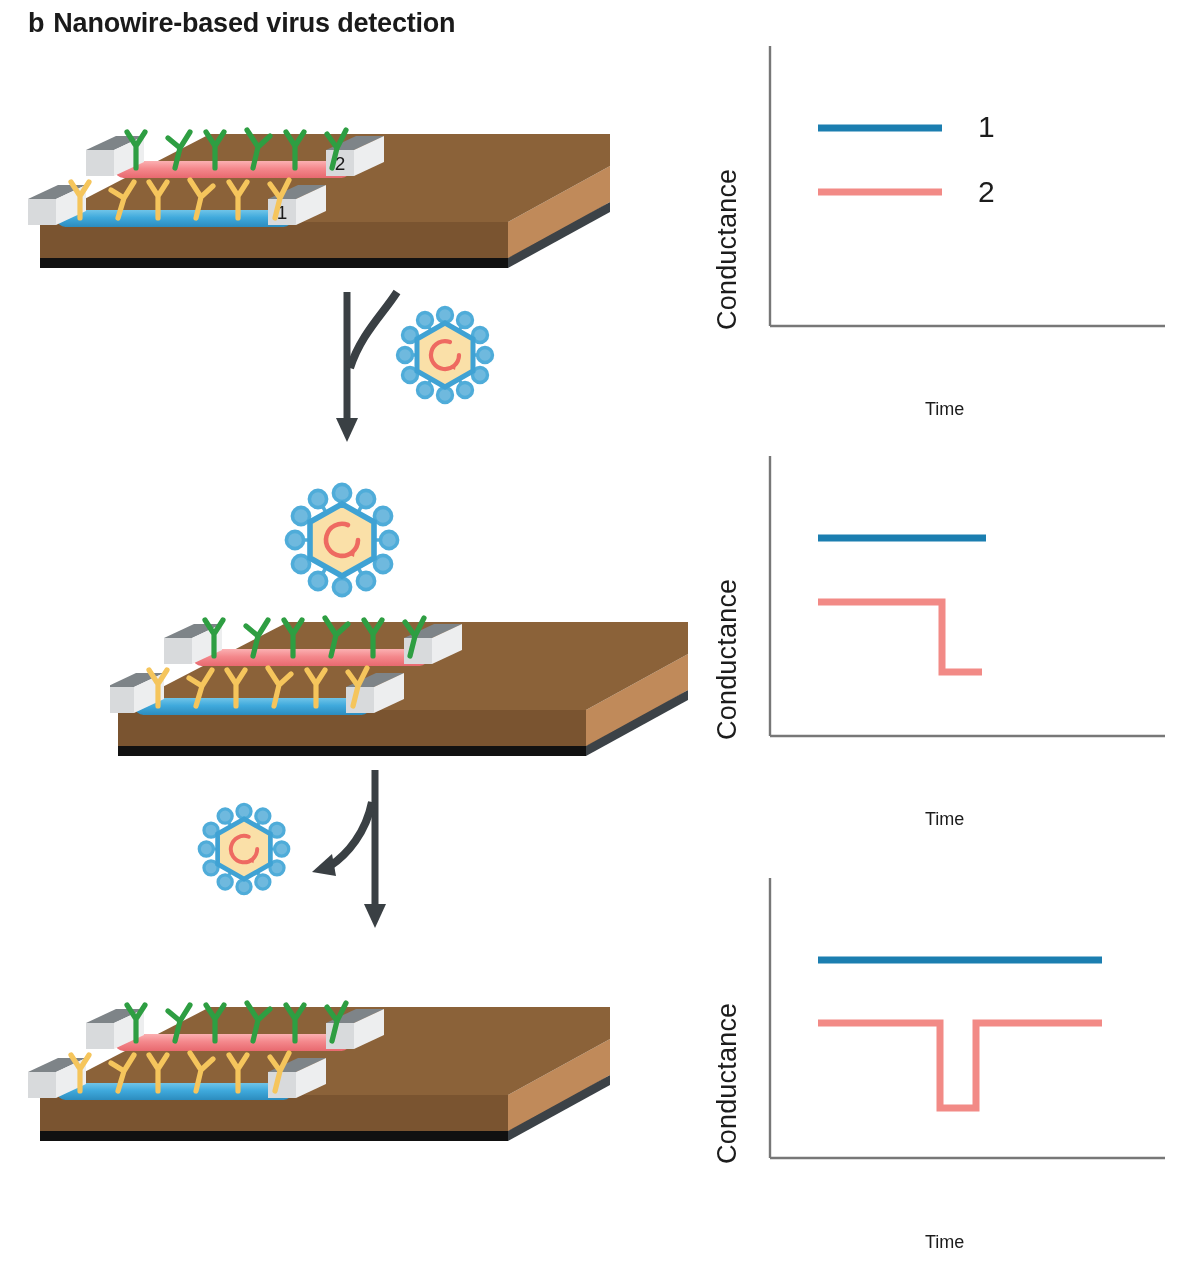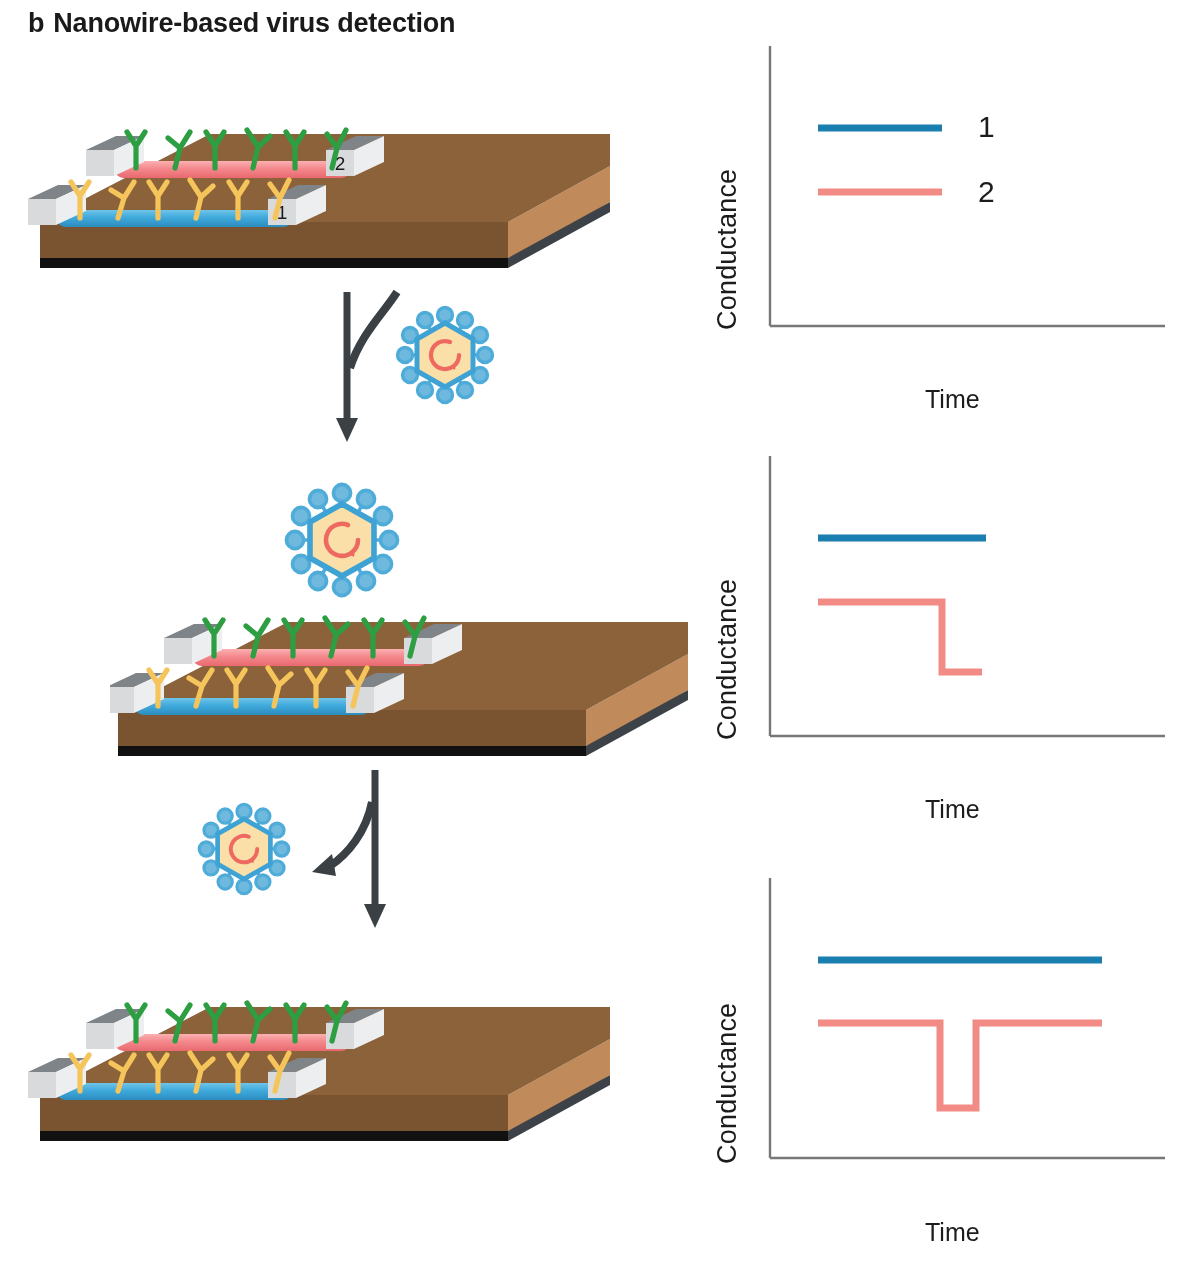--- a/index.html
+++ b/index.html
@@ -23,21 +23,21 @@
   .abs{position:absolute;}
 
   
   .axis-y-label{
     position:absolute;
     font-size:27px;letter-spacing:.2px;color:#1c1c1c;
     transform-origin:0 0;transform:rotate(-90deg);
     white-space:nowrap;
   }
   .axis-x-label{
-    position:absolute;font-size:25px;color:#1c1c1c;white-space:nowrap;
+    position:absolute;font-size:18px;color:#1c1c1c;white-space:nowrap;margin-top:14px;
   }
   .legend-label{
     position:absolute;font-size:30px;color:#1c1c1c;white-space:nowrap;
   }
 </style>
 </head>
 <body>
 
 <div class="stage">
 

